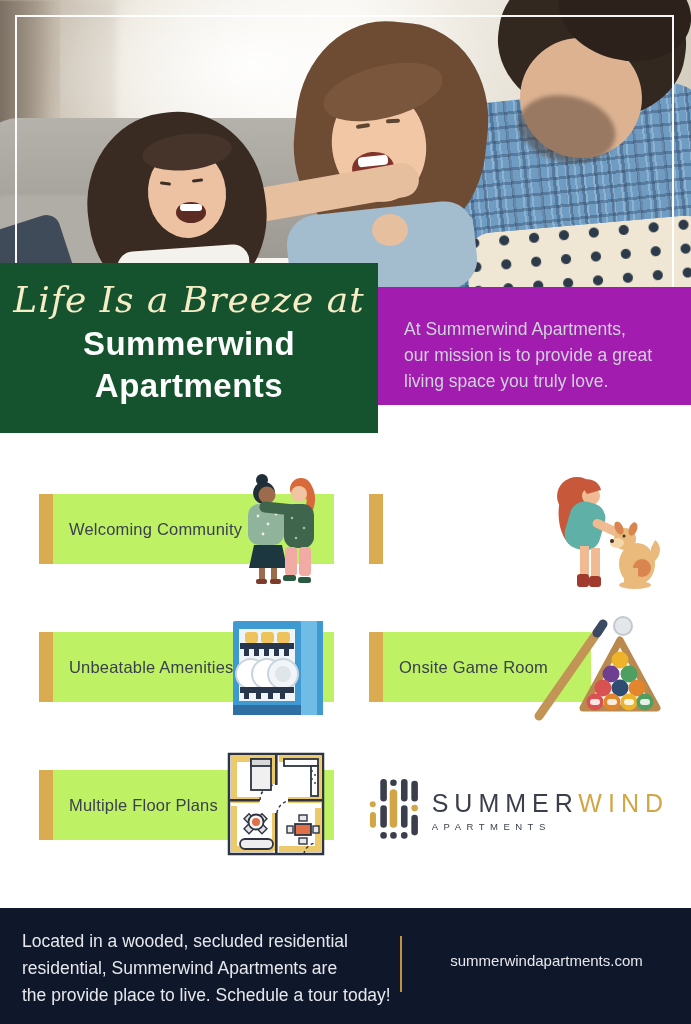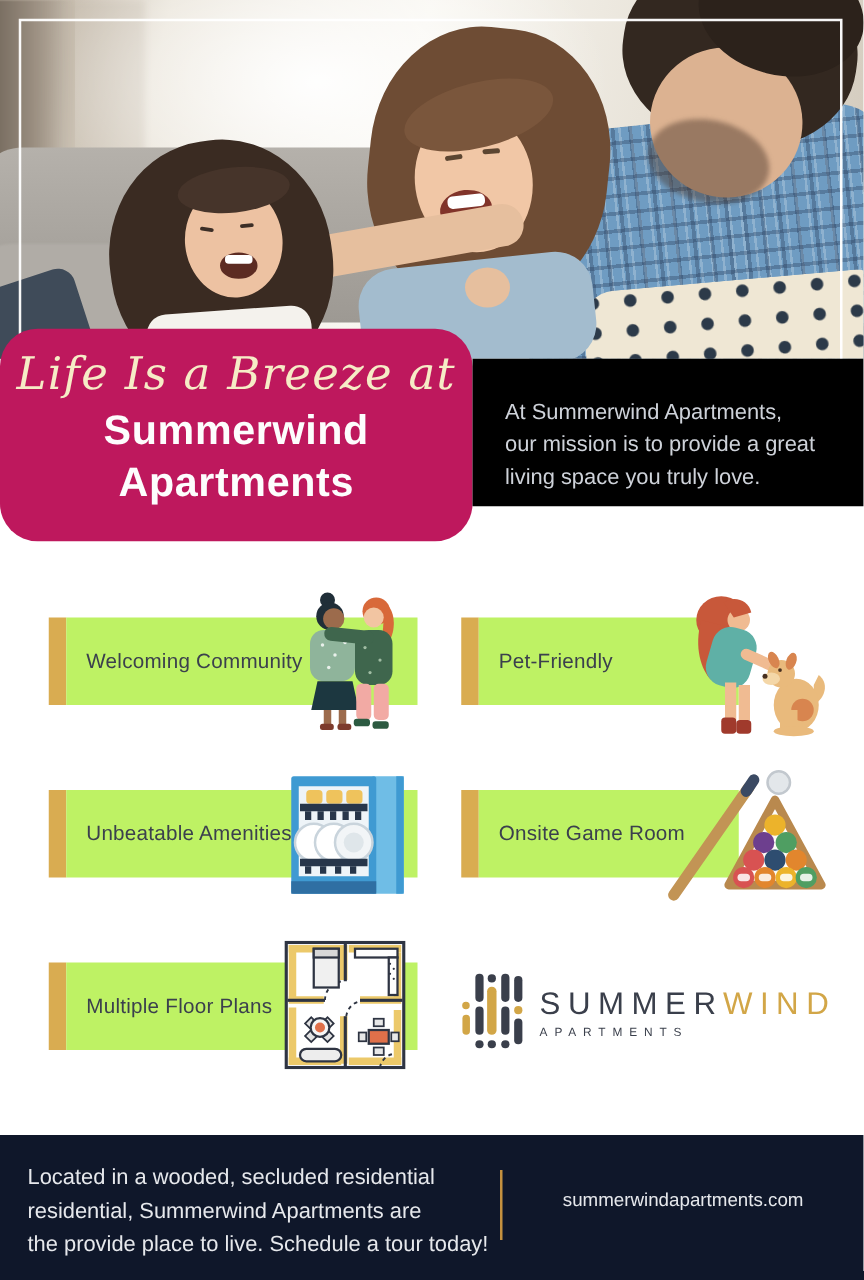--- a/index.html
+++ b/index.html
@@ -45,24 +45,24 @@
   .ge2{left:192px;top:179px;transform:rotate(-6deg);}
   .girl-mouth{left:176px;top:202px;width:30px;height:21px;background:#5c2b22;border-radius:50%;}
   .girl-teeth{left:180px;top:204px;width:22px;height:7px;background:#ffffff;border-radius:3px;}
   .girl-top{left:118px;top:248px;width:132px;height:52px;background:#f4f2ed;border-radius:16px;transform:rotate(-4deg);}
   .navy-cushion{left:-12px;top:222px;width:82px;height:82px;background:#3f4b59;border-radius:14px;transform:rotate(-18deg);}
 
   
   .frame{position:absolute;left:15px;top:15px;width:655px;height:368px;border:2px solid rgba(255,255,255,.96);}
 
   
-  .gold-block{position:absolute;left:0;top:263px;width:378px;height:170px;background:#be185d;text-align:center;border-radius:30px;}
+  .gold-block{position:absolute;left:0;top:263px;width:378px;height:170px;background:#14532d;text-align:center;}
   .script-line{margin-top:14px;font-family:"DejaVu Serif",serif;font-style:italic;font-size:36px;line-height:46px;color:#f6ecc6;letter-spacing:1px;}
   .hero-title{font-size:33px;line-height:42px;font-weight:600;color:#fdfdfd;letter-spacing:.5px;}
-  .dark-block{position:absolute;left:378px;top:287px;width:313px;height:118px;background:#000000;}
+  .dark-block{position:absolute;left:378px;top:287px;width:313px;height:118px;background:#a21caf;}
   .mission{padding:29px 0 0 26px;font-size:17.5px;line-height:26px;color:#ced2d9;}
 
   
   .accent{position:absolute;width:14px;height:70px;background:#d9ac51;}
   .fbar{position:absolute;height:70px;background:#bef264;display:flex;align-items:center;}
   .fbar span{font-size:16.5px;font-weight:500;color:#3b404d;letter-spacing:.2px;}
   .bar-l{left:53px;width:265px;padding-left:16px;}
   .bar-r{left:383px;width:192px;padding-left:16px;}
   .acc-l{left:39px;} .acc-r{left:369px;}
   .r1{top:494px;} .r2{top:632px;} .r3{top:770px;}
@@ -133,23 +133,20 @@
       <div>our mission is to provide a great</div>
       <div>living space you truly love.</div>
     </div>
   </div>
 
   <div class="accent acc-l r1"></div>
   <div class="fbar bar-l r1">
     <span>Welcoming Community</span>
   </div>
   <div class="accent acc-r r1"></div>
-  <div class="fbar bar-r r1">
-    <span>Pet-Friendly</span>
-  </div>
 
   <div class="accent acc-l r2"></div>
   <div class="fbar bar-l r2">
     <span>Unbeatable Amenities</span>
   </div>
   <div class="accent acc-r r2"></div>
   <div class="fbar bar-r r2">
     <span>Onsite Game Room</span>
   </div>
 

